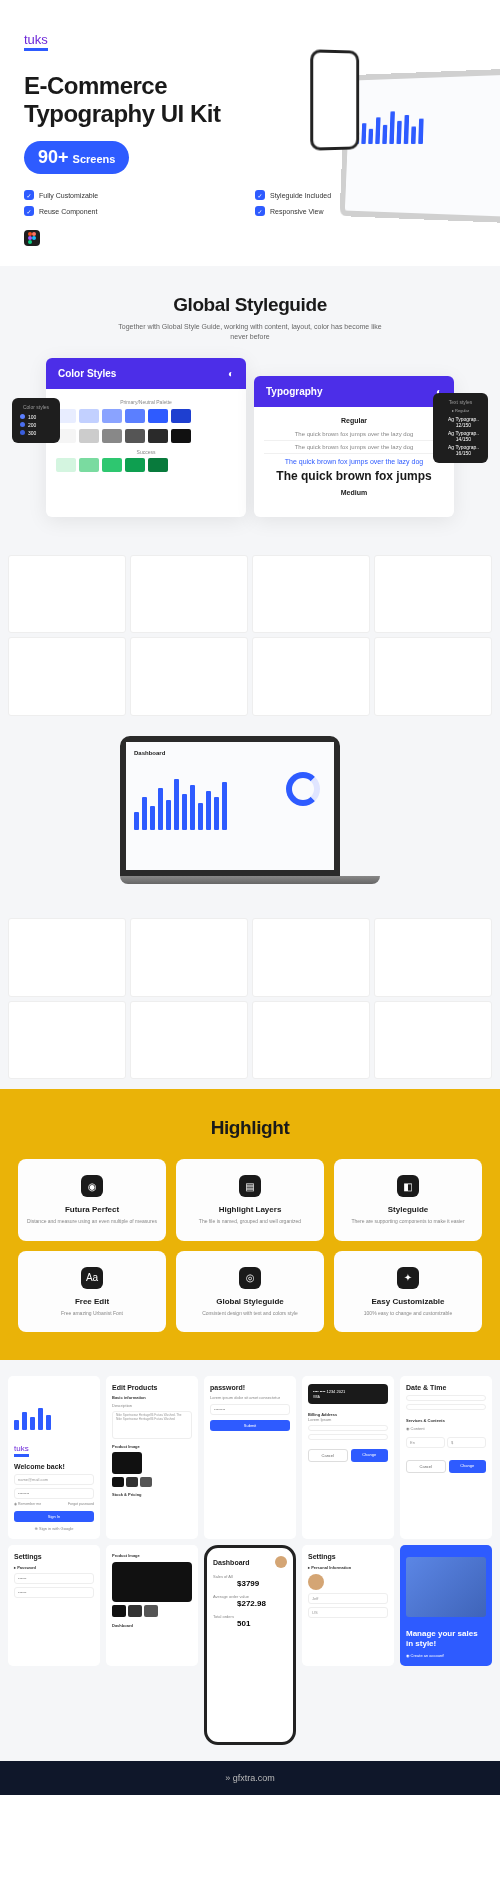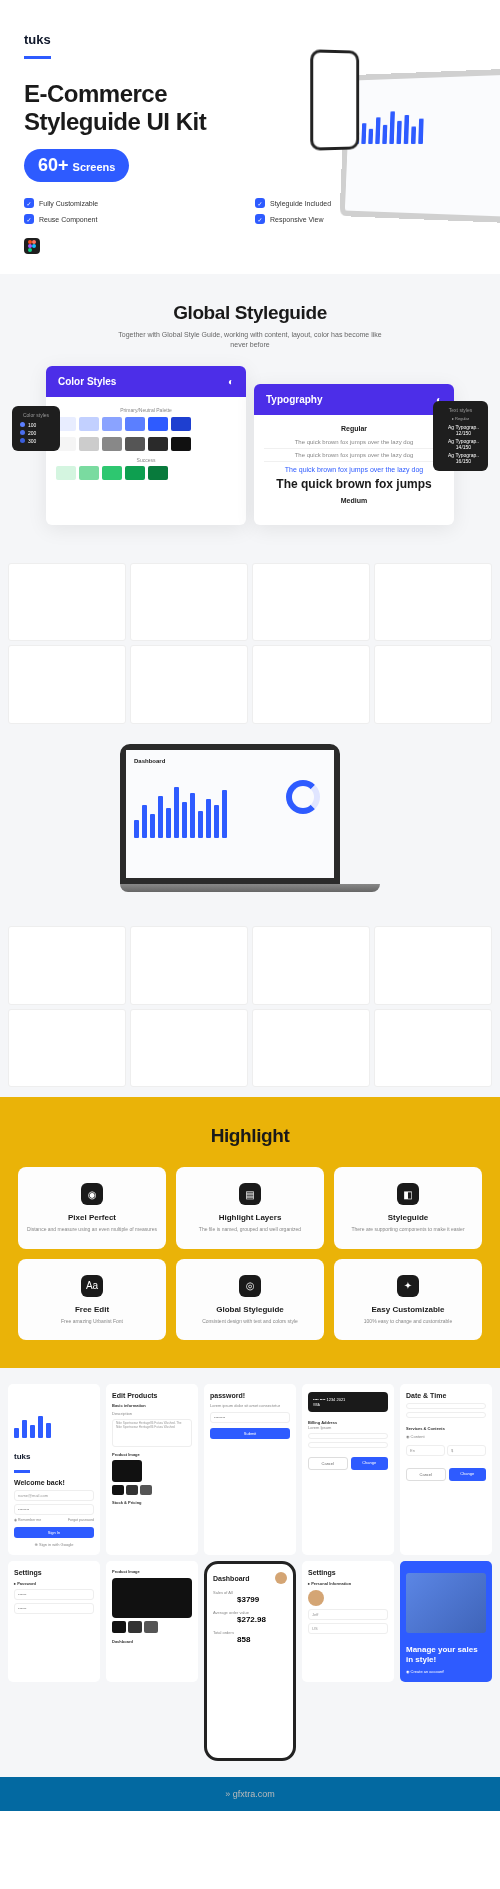--- a/index.html
+++ b/index.html
@@ -1,18 +1,18 @@
 <!DOCTYPE html>
 <html><head>
 <meta charset="utf-8">
 <style>
 *{box-sizing:border-box;margin:0;padding:0;}
 body{width:500px;font-family:-apple-system,BlinkMacSystemFont,'Segoe UI',sans-serif;background:#fff;color:#1a1a1a;}
 .hero{background:#fff;padding:30px 24px 20px;position:relative;overflow:hidden;}
-.logo{font-weight:700;font-size:13px;color:#0f172a;border-bottom:3px solid #2e5bff;display:inline-block;padding-bottom:9px;}
+.logo{font-weight:400;font-size:13px;color:#6d28d9;border-bottom:3px solid #2e5bff;display:inline-block;padding-bottom:1px;}
 .hero h1{font-size:24px;font-weight:800;line-height:1.15;margin-top:21px;letter-spacing:-0.5px;}
 .pill{background:#2e5bff;color:#fff;display:inline-flex;align-items:baseline;padding:6px 14px;border-radius:18px;margin-top:14px;font-weight:700;}
 .pill .num{font-size:18px;}
 .pill .txt{font-size:11px;margin-left:4px;}
 .feat-grid{display:grid;grid-template-columns:1fr 1fr;gap:6px 10px;margin-top:16px;}
 .feat{display:flex;align-items:center;gap:5px;font-size:7px;color:#333;}
 .chk{width:10px;height:10px;background:#2e5bff;border-radius:3px;display:flex;align-items:center;justify-content:center;color:#fff;font-size:6px;flex-shrink:0;}
 .figma{width:16px;height:16px;background:#1e1e1e;border-radius:4px;margin-top:14px;display:flex;align-items:center;justify-content:center;}
 .mock-wrap{position:absolute;right:-70px;top:40px;width:280px;height:200px;}
 .laptop{position:absolute;width:240px;height:150px;background:#e8e8e8;border-radius:8px;border:6px solid #d0d0d0;right:0;top:30px;transform:perspective(600px) rotateY(-18deg) rotateX(5deg);}
@@ -49,36 +49,36 @@
 .hl-card h3{font-size:8px;font-weight:700;margin-bottom:4px;}
 .hl-card p{font-size:5px;color:#888;line-height:1.3;}
 .bottom-mosaic{background:#f5f6f8;padding:16px 8px;display:grid;grid-template-columns:repeat(5,1fr);gap:6px;}
 .bm{background:#fff;border-radius:5px;padding:8px 6px;font-size:5px;min-height:100px;}
 .bm.dark{background:#2e5bff;color:#fff;}
 .bm h4{font-size:7px;font-weight:800;margin-bottom:4px;}
 .bm .mini{font-size:4px;color:#888;}
 .bm .btn{background:#2e5bff;color:#fff;border-radius:3px;padding:3px;text-align:center;font-size:4px;margin-top:5px;}
 .bm .field{border:1px solid #eee;border-radius:3px;padding:2px 3px;font-size:4px;margin:3px 0;color:#999;}
 .cap-img{width:80px;height:50px;background:linear-gradient(135deg,#7aa3d4,#4a6a8a);border-radius:3px;margin-top:4px;}
-.watermark{text-align:center;font-size:9px;color:#bbb;padding:12px;background:#0369a1;}
+.watermark{text-align:center;font-size:9px;color:#bbb;padding:12px;background:#0f172a;}
 .phone-c{background:#fff;border:3px solid #222;border-radius:14px;padding:8px 6px;font-size:5px;grid-row:span 2;min-height:200px;}
 .phone-c h4{font-size:7px;font-weight:800;}
 .phone-c .stat{margin:6px 0;font-size:4px;color:#888;}
 .phone-c .val{font-size:8px;font-weight:700;color:#000;padding-left:24px;}
 </style>
 </head>
 <body>
 
 <div class="hero">
   <span class="logo">tuks</span>
   <h1>
-    <span>E-Commerce</span><br><span>Styleguide UI Kit</span>
+    <span>E-Commerce</span><br><span>Typography UI Kit</span>
   </h1>
   <div class="pill">
-    <span class="num">60+</span>
+    <span class="num">90+</span>
       <span class="txt">Screens</span>
   </div>
   <div class="feat-grid">
     <div class="feat">
         <span class="chk">✓</span>
         <span>Fully Customizable</span>
       </div>
     <div class="feat">
         <span class="chk">✓</span>
         <span>Styleguide Included</span>
@@ -245,21 +245,21 @@
     <div class="cell"></div>
     <div class="cell"></div>
     <div class="cell"></div>
 </div>
 
 <div class="section" style="background:#eab308">
   <h2>Highlight</h2>
   <div class="hl-grid">
     <div class="hl-card">
         <div class="hl-icon">◉</div>
-        <h3>Pixel Perfect</h3>
+        <h3>Futura Perfect</h3>
         <p>Distance and measure using an even multiple of measures</p>
       </div>
     <div class="hl-card">
         <div class="hl-icon">▤</div>
         <h3>Highlight Layers</h3>
         <p>The file is named, grouped and well organized</p>
       </div>
     <div class="hl-card">
         <div class="hl-icon">◧</div>
         <h3>Styleguide</h3>
@@ -366,21 +366,21 @@
       </div>
     <div class="mini" style="margin-top:6px;font-weight:600;color:#333">Dashboard</div>
   </div>
   <div class="phone-c">
     <div style="display:flex;justify-content:space-between;align-items:center">
         <h4>Dashboard</h4>
         <div style="width:12px;height:12px;border-radius:50%;background:#d4a574"></div>
       </div>
     <div class="stat"><span>Sales of All</span><div class="val">$3799</div></div>
     <div class="stat"><span>Average order value</span><div class="val">$272.98</div></div>
-    <div class="stat"><span>Total orders</span><div class="val">858</div></div>
+    <div class="stat"><span>Total orders</span><div class="val">501</div></div>
   </div>
   <div class="bm">
     <h4>Settings</h4>
     <div class="mini" style="margin-top:5px;font-weight:600;color:#333">▸ <span>Personal Information</span></div>
     <div style="width:16px;height:16px;border-radius:50%;background:#d4a574;margin-top:4px"></div>
     <div class="field">Jeff</div>
     <div class="field">US</div>
   </div>
   <div class="bm dark" style="position:relative;overflow:hidden">
     <div class="cap-img" style="width:100%;height:60px;opacity:0.6"></div>

